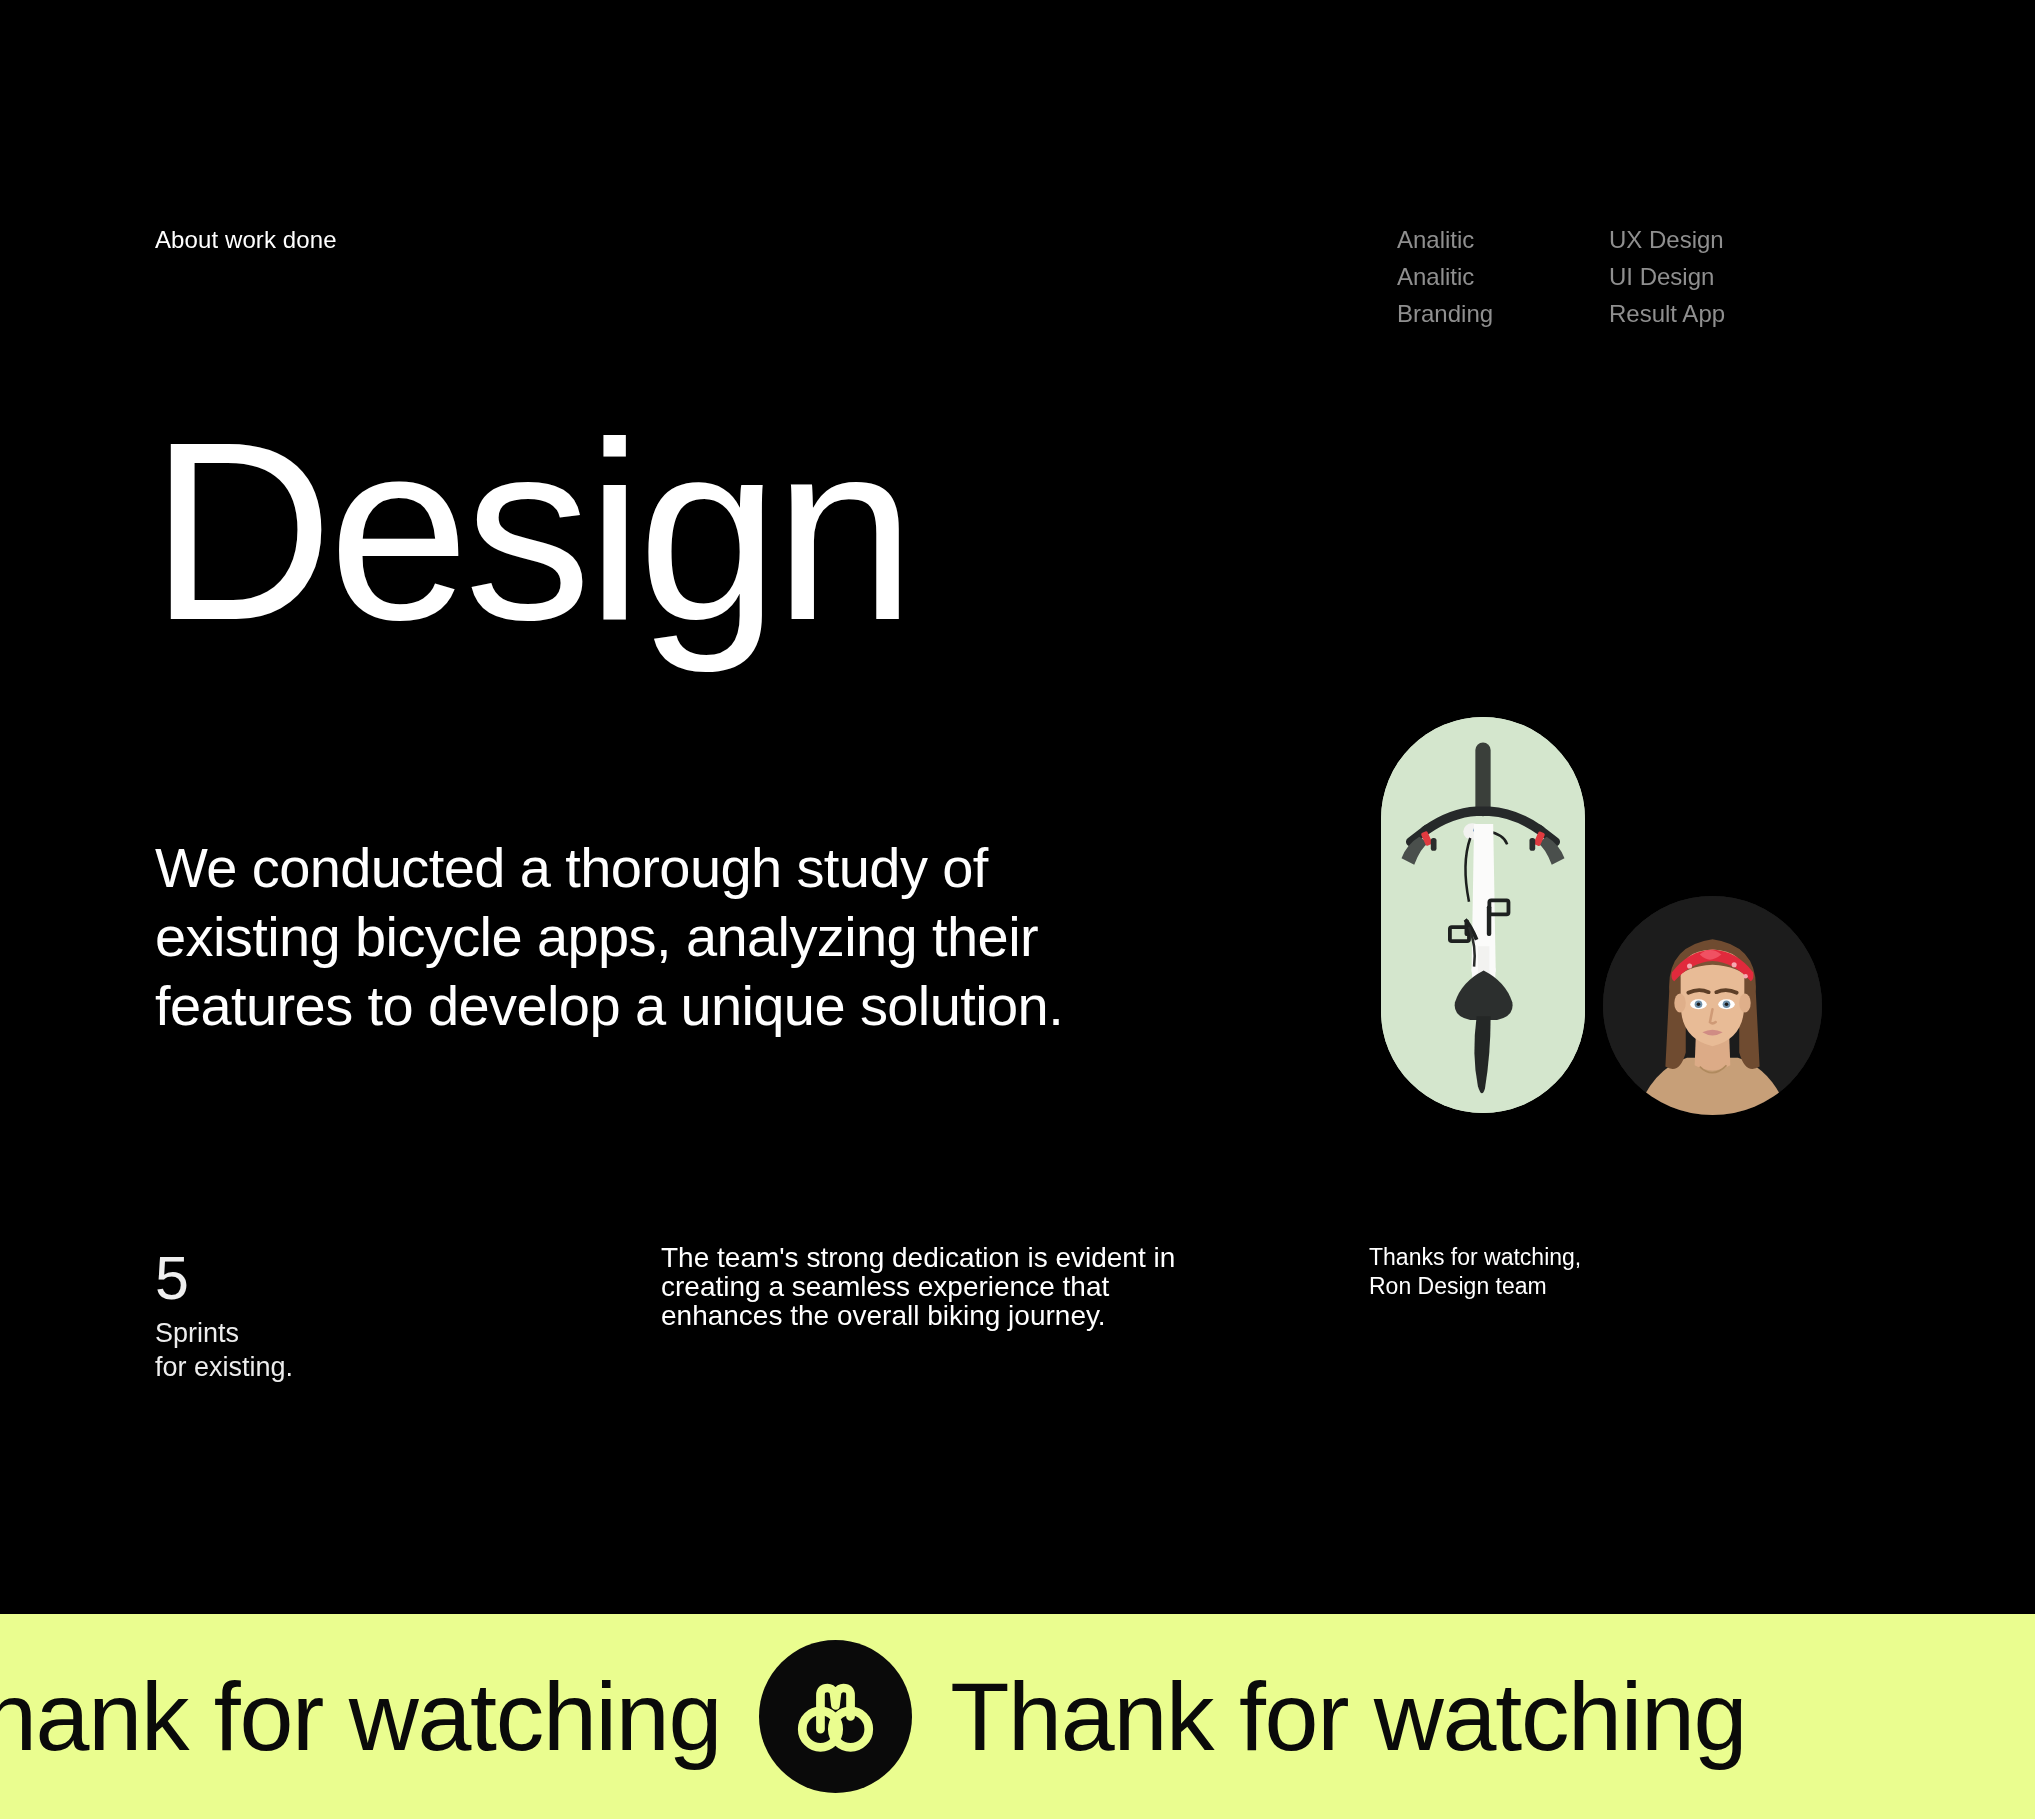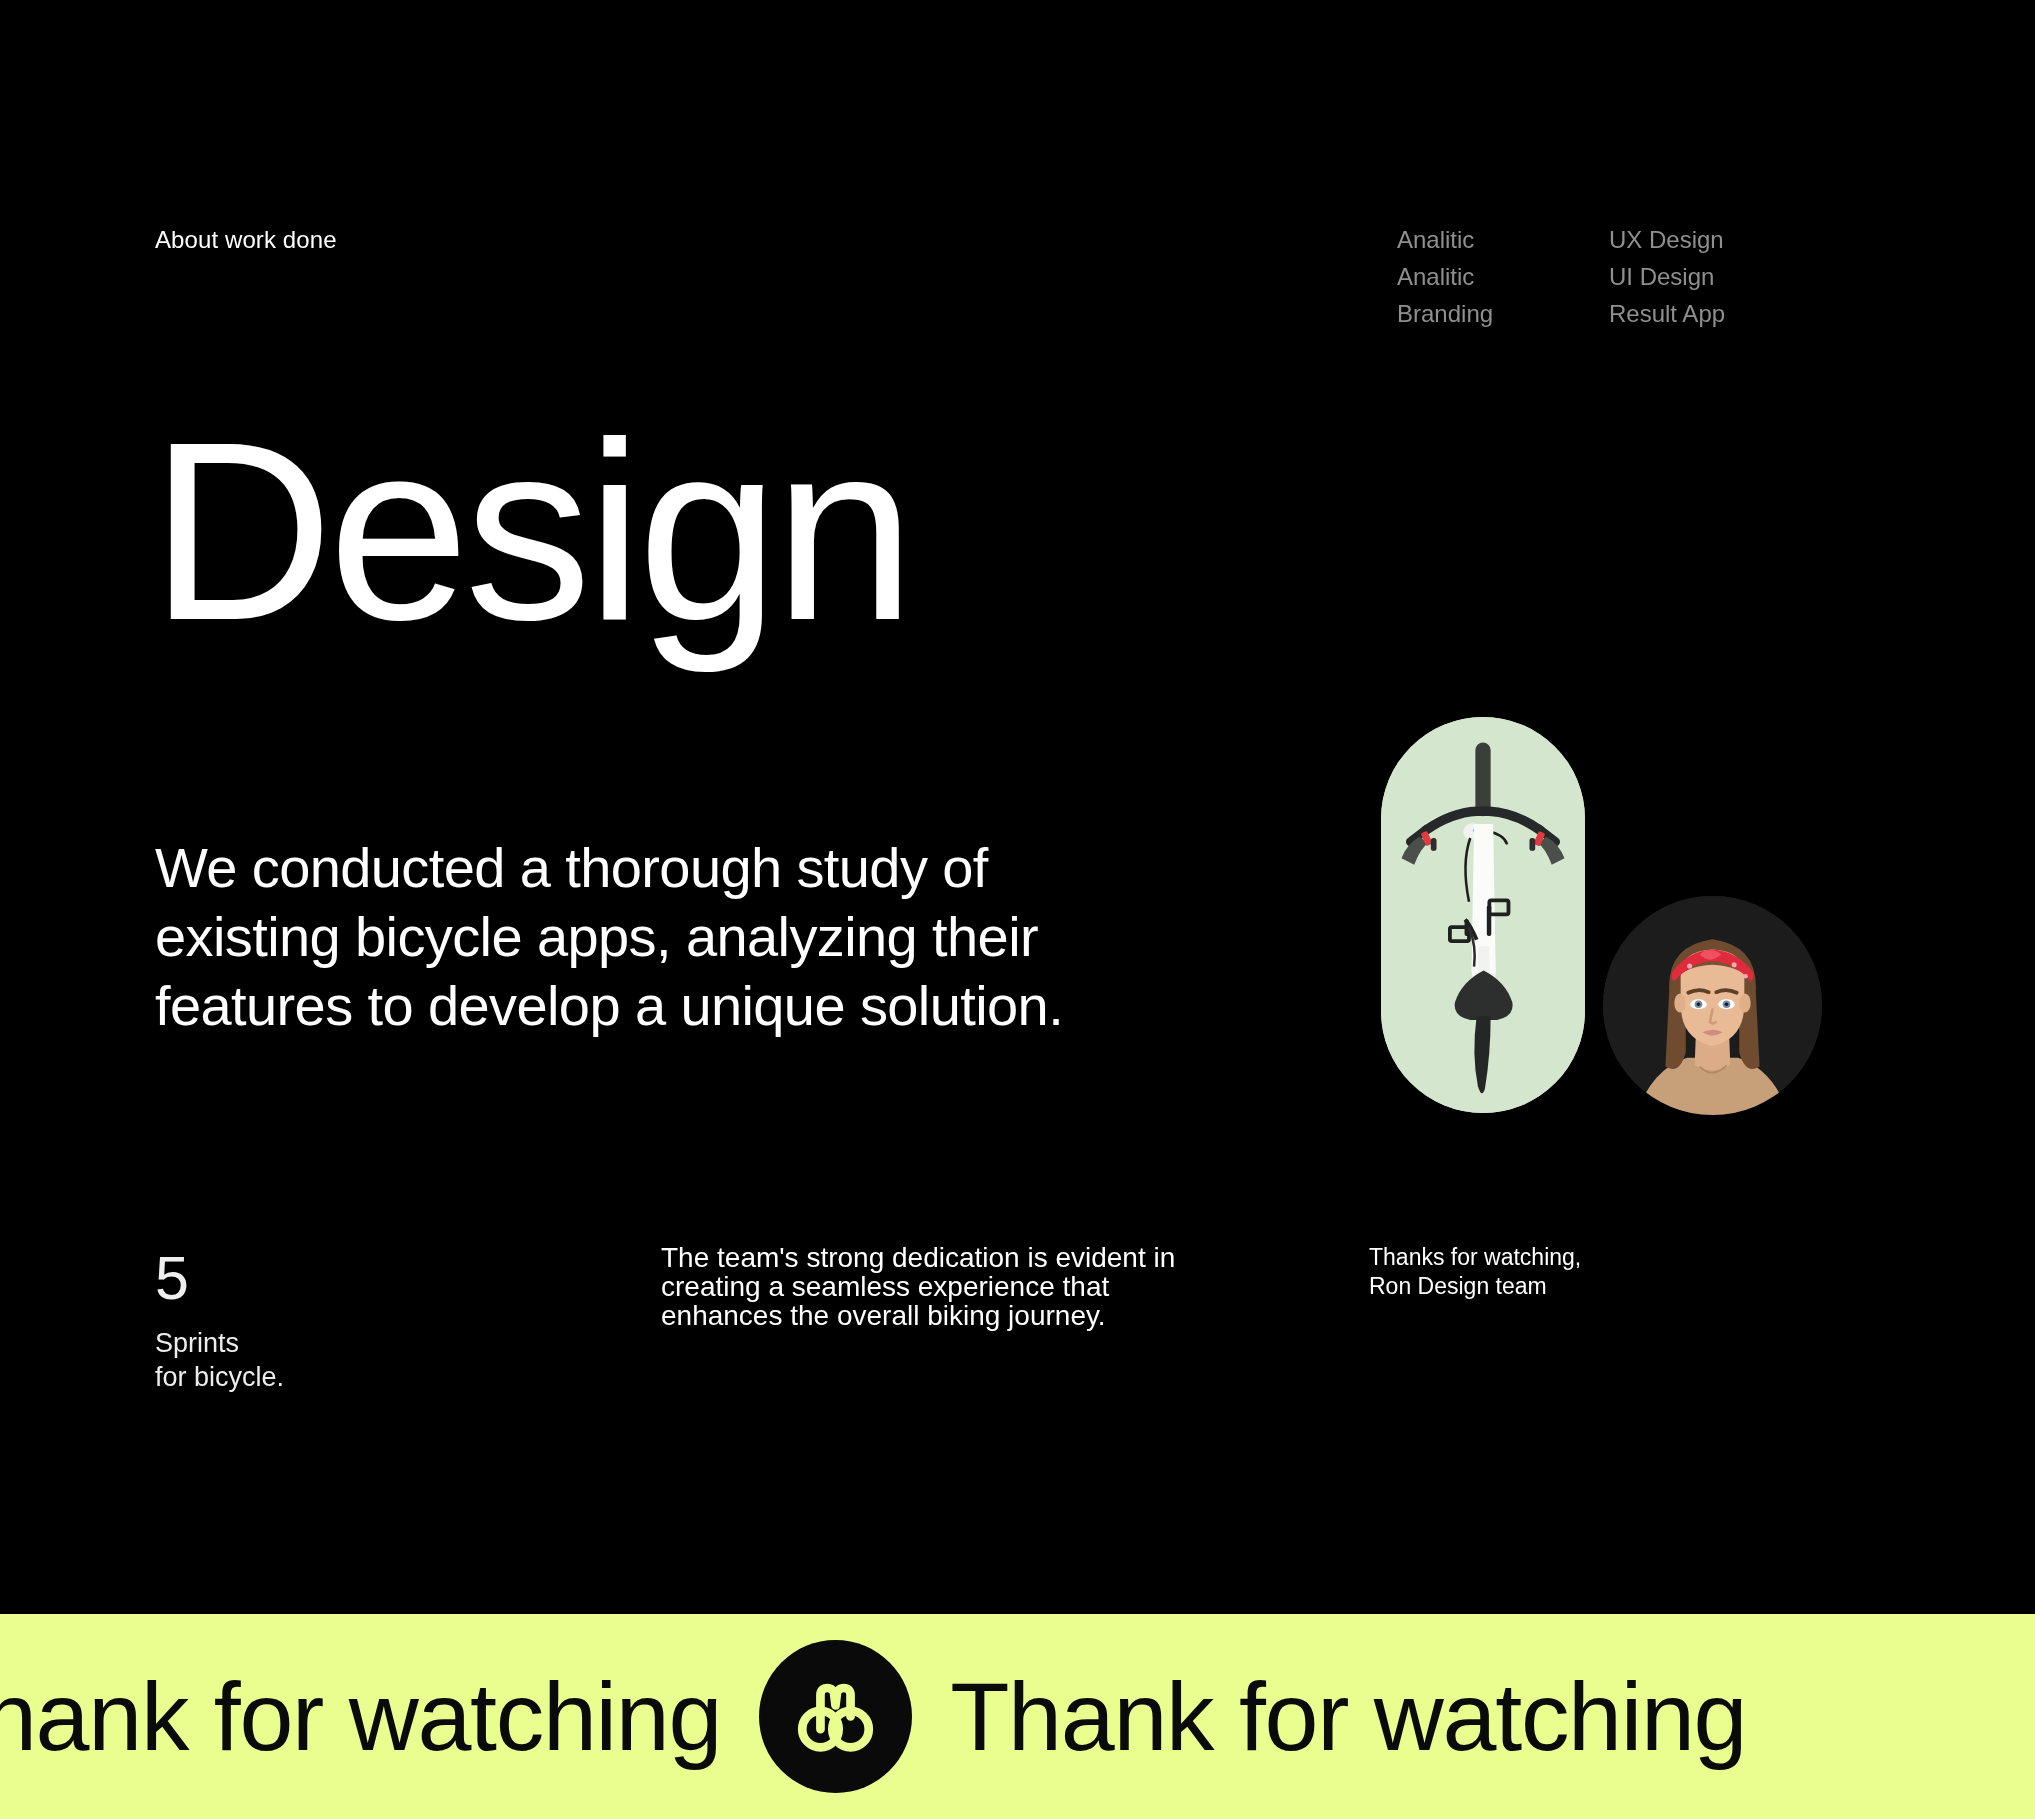--- a/index.html
+++ b/index.html
@@ -87,21 +87,21 @@
     line-height:53px;
     font-weight:300;
     color:#efefef;
     letter-spacing:-0.6px;
   }
   .stat-line {
     font-size:27px;
     line-height:34px;
     font-weight:400;
     color:#ededed;
-    margin-top:21px;
+    margin-top:11px;
   }
   .stat-line.second { margin-top:0; }
 
   .note {
     position:absolute;
     left:661px;
     top:1243px;
     width:458px;
   }
   .note-line {
@@ -213,21 +213,21 @@
   </div>
 </div>
 
 <div class="headline">Design</div>
 
 <div class="lead">We conducted a thorough study of existing bicycle apps, analyzing their features to develop a unique solution.</div>
 
 <div class="stat">
   <div class="stat-number">5</div>
   <div class="stat-line">Sprints</div>
-  <div class="stat-line second">for bicycle.</div>
+  <div class="stat-line second">for existing.</div>
 </div>
 
 <div class="note">
   <div class="note-line">The team's strong dedication is evident in</div>
   <div class="note-line">creating a seamless experience that</div>
   <div class="note-line">enhances the overall biking journey.</div>
 </div>
 
 <div class="signoff">
   <div class="signoff-line">Thanks for watching,</div>

